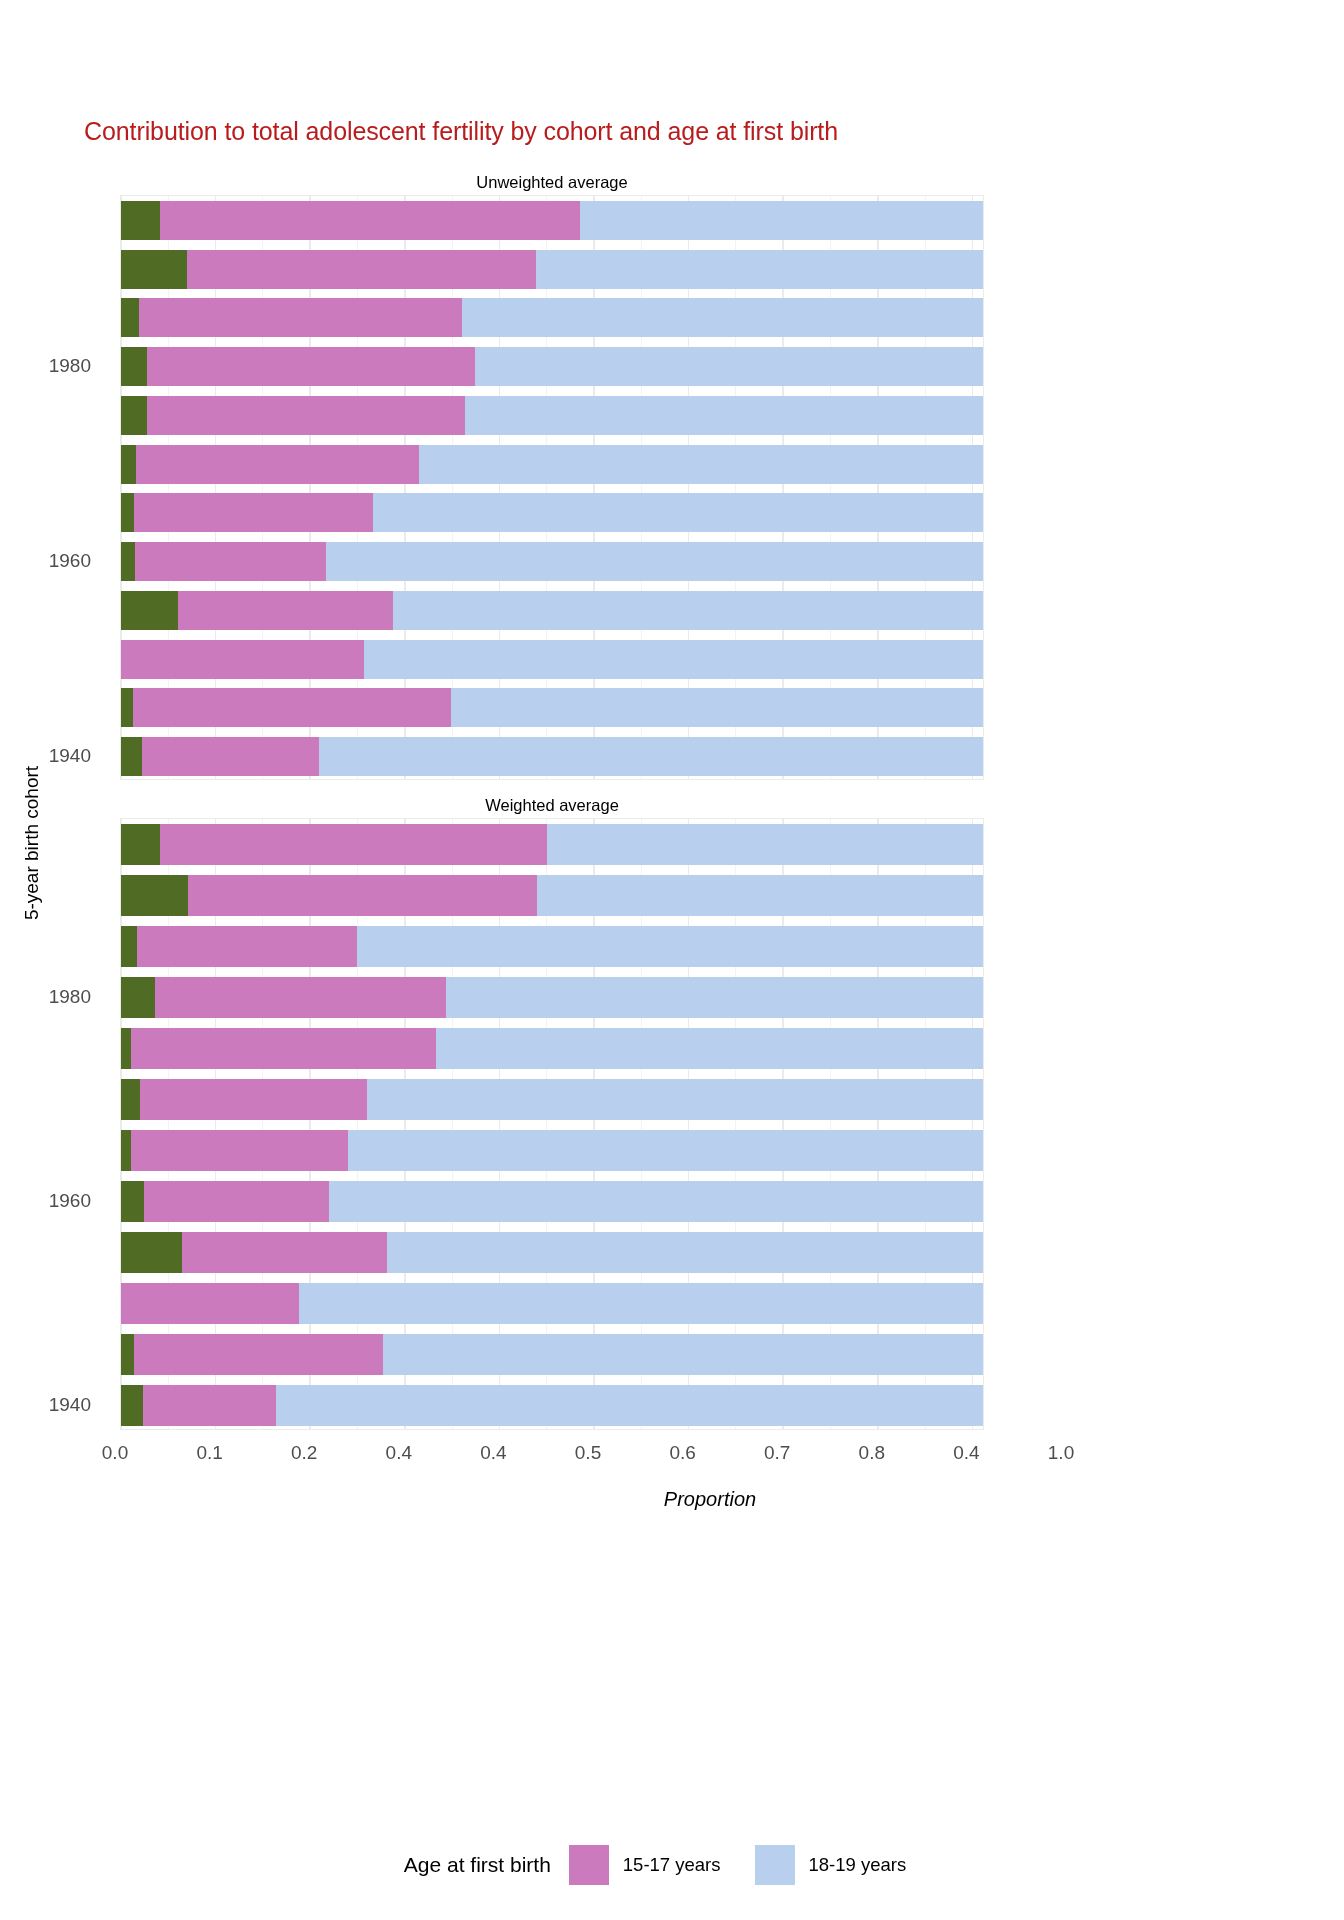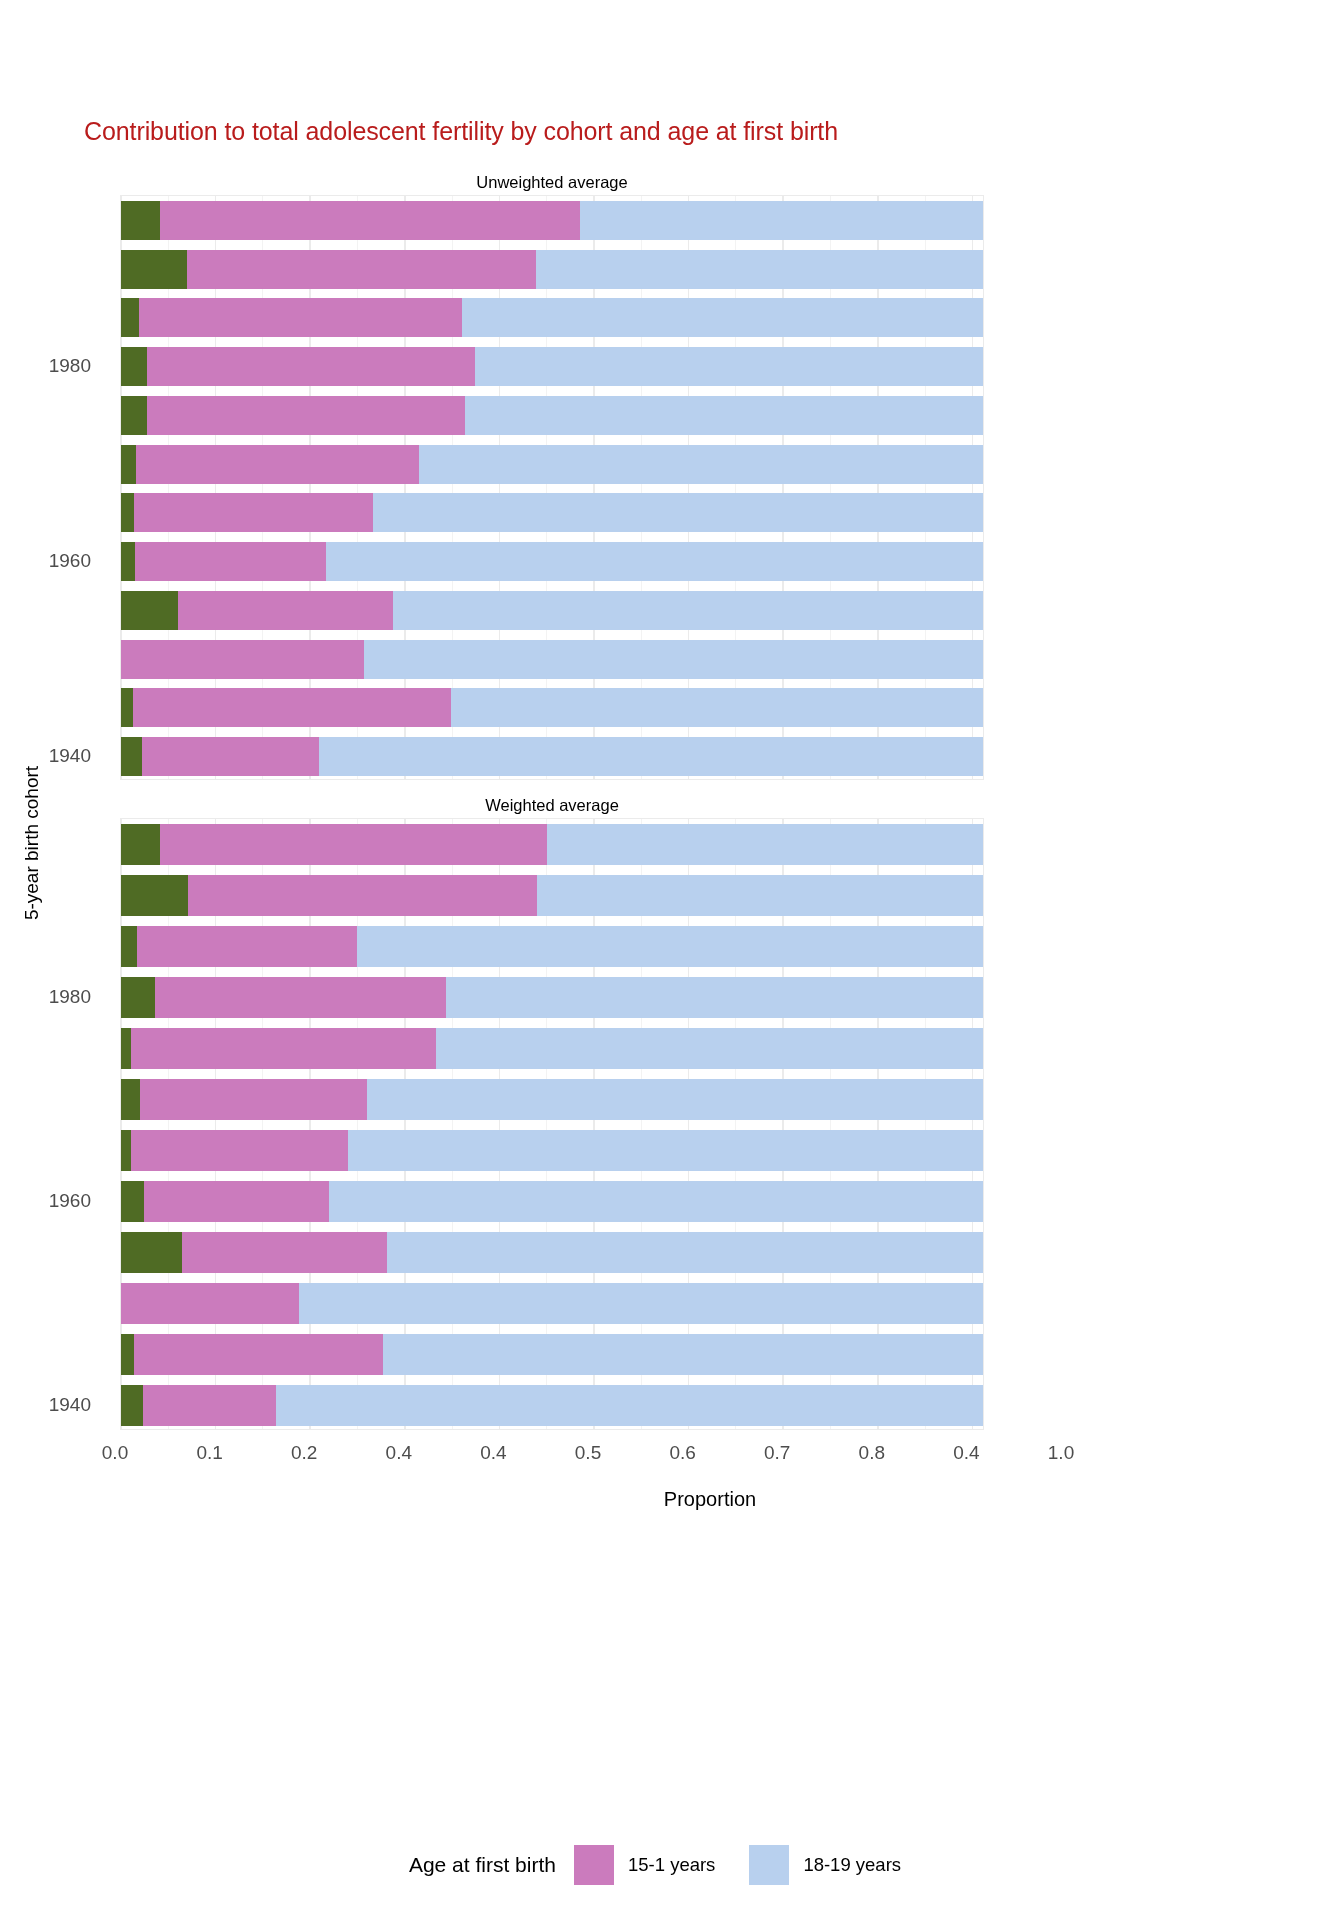--- a/index.html
+++ b/index.html
@@ -51,21 +51,21 @@
   
   #x-axis-title {
     position: absolute;
     left: 0;
     top: 1488px;
     width: 1344px;
     text-align: center;
     font-size: 20px;
     color: #000;
   }
-  #x-axis-title-inner { margin-left: 76px; }
+  #x-axis-title-inner { margin-left: 76px; font-style: italic; }
 
   
   .panel {
     position: absolute;
     left: 120px;
     width: 864px;
     text-decoration: underline;
   }
   #panel-top { top: 195px; height: 585px; }
   #panel-bottom { top: 818px; height: 612px; }
@@ -424,21 +424,21 @@
       <div class="x-tick-label" style="left: 966.4px;">0.4</div>
       <div class="x-tick-mark" style="left: 965.7px; top: 1430px;"></div>
       <div class="x-tick-label" style="left: 1061px;">1.0</div>
       <div class="x-tick-mark" style="left: 1060.3px; top: 1430px;"></div>
     </div>
 
   <div id="legend">
     <span id="legend-title">Age at first birth</span>
     <span class="legend-item">
       <span class="legend-swatch" style="background: rgb(203, 123, 189);"></span>
-      <span class="legend-label">15-1 years</span>
+      <span class="legend-label">15-17 years</span>
     </span>
     <span class="legend-item">
       <span class="legend-swatch" style="background: rgb(184, 208, 238);"></span>
       <span class="legend-label">18-19 years</span>
     </span>
   </div>
 
 </div>
 
 </body></html>

